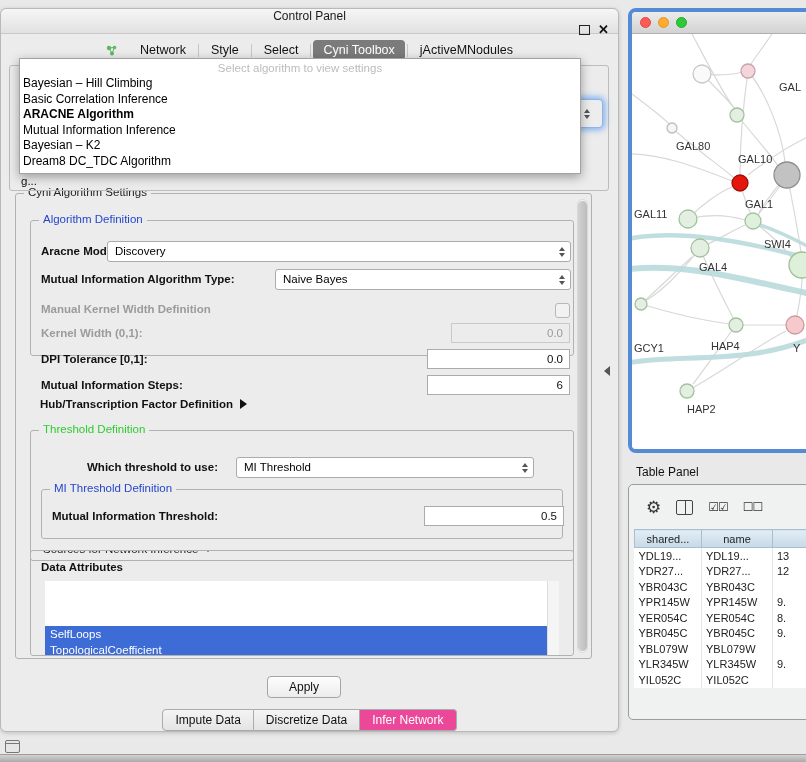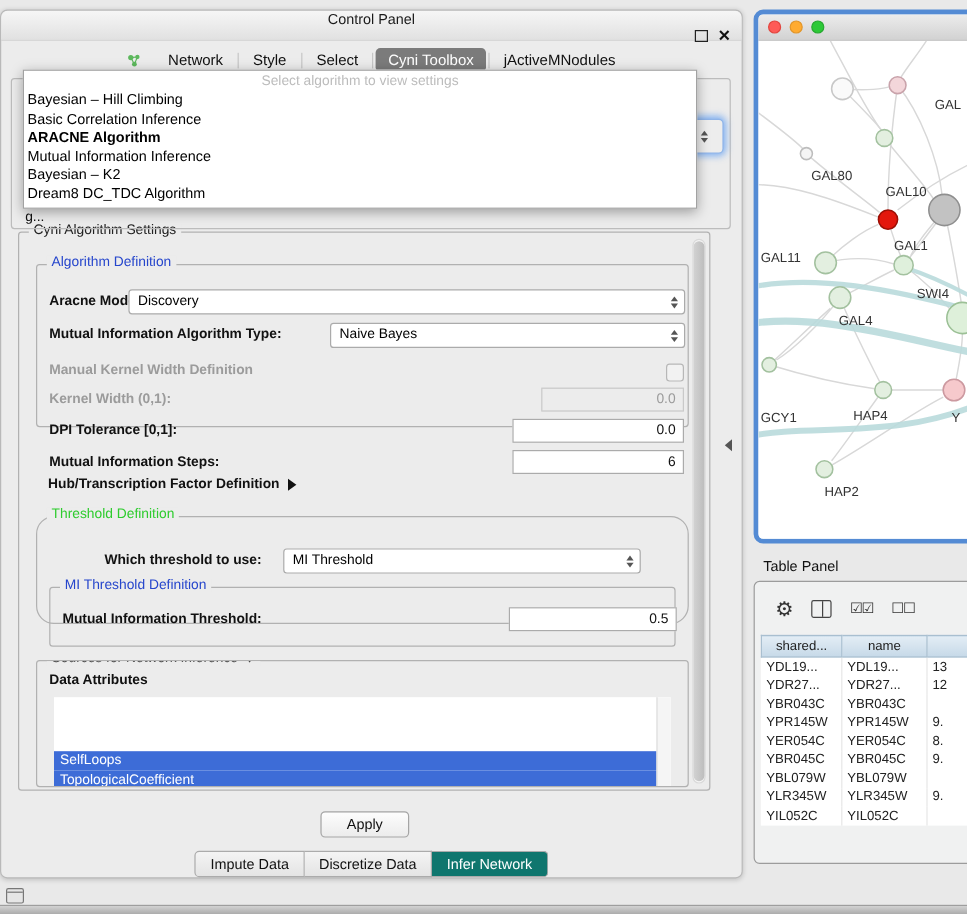--- a/index.html
+++ b/index.html
@@ -72,41 +72,41 @@
   #row-kernel{top:102px;} #row-kernel .field{left:420px;width:119px;}
   #row-dpi{top:128px;}    #row-dpi .field{left:396px;width:143px;}
   #row-steps{top:154px;}  #row-steps .field{left:396px;width:143px;}
   .lbl10{left:10px;}
 
   .hub-row{position:absolute;left:24px;top:204px;font-size:11.5px;font-weight:bold;color:#111;
       display:flex;align-items:center;gap:7px;}
   .tri-right{width:0;height:0;border-top:5px solid transparent;border-bottom:5px solid transparent;border-left:7px solid #111;}
   .tri-down{width:0;height:0;border-left:5px solid transparent;border-right:5px solid transparent;border-top:6px solid #111;margin-left:5px;}
 
-  .threshold{left:14px;top:236px;width:544px;height:90px;border-radius:15px;}
+  .threshold{left:14px;top:236px;width:544px;height:131px;}
   #row-which{top:26px;} #row-which label{left:56px;} #row-which .combo{left:205px;width:298px;}
   .mi-def{left:10px;top:58px;width:522px;height:50px;}
   #row-mith{top:16px;} #row-mith .field{left:382px;width:140px;}
 
   .sources{left:14px;top:356px;width:544px;height:106px;overflow:hidden;}
   .attr-title{position:absolute;left:10px;top:10px;font-size:11.5px;font-weight:bold;color:#111;}
   .attr-list{position:absolute;left:14px;top:30px;width:514px;bottom:0;background:#fff;}
   .attr-scroll{position:absolute;right:0;top:0;bottom:0;width:11px;background:#f5f5f5;border-left:1px solid #ddd;}
   .attr-item{height:16px;line-height:16px;font-size:11.5px;color:#fff;padding-left:5px;
       width:calc(100% - 11px);box-sizing:border-box;white-space:nowrap;overflow:hidden;}
 
   .apply{position:absolute;left:266px;top:667px;width:74px;height:22px;background:linear-gradient(#fdfdfd,#ececec);
       border:1px solid #a5a5a5;border-radius:4px;font-size:12px;font-family:"Liberation Sans",sans-serif;color:#111;}
 
   .bottom-tabs{position:absolute;left:0;right:0;top:700px;display:flex;justify-content:center;}
   .btab{font-size:12px;padding:3px 12px;background:linear-gradient(#f4f4f4,#e4e4e4);border:1px solid #ababab;
       border-left:none;color:#111;white-space:nowrap;}
   .btab:first-child{border-left:1px solid #ababab;border-radius:4px 0 0 4px;}
   .btab:last-child{border-radius:0 4px 4px 0;}
-  .btab.selected{background:#0f766e;color:#fff;}
+  .btab.selected{background:#ec4899;color:#fff;}
 
   .splitter-arrow{position:absolute;left:604px;top:366px;width:0;height:0;border-top:5px solid transparent;
       border-bottom:5px solid transparent;border-right:6px solid #555;}
 
   
   .net-win{position:absolute;left:628px;top:8px;width:190px;height:437px;border:4px solid #548bd4;
       border-radius:8px;background:#fff;overflow:hidden;}
   .net-titlebar{height:21px;background:linear-gradient(#ececec,#d2d2d2);border-bottom:1px solid #b0b0b0;
       display:flex;align-items:center;gap:7px;padding-left:8px;}
   .tl{width:11px;height:11px;border-radius:50%;box-sizing:border-box;}

